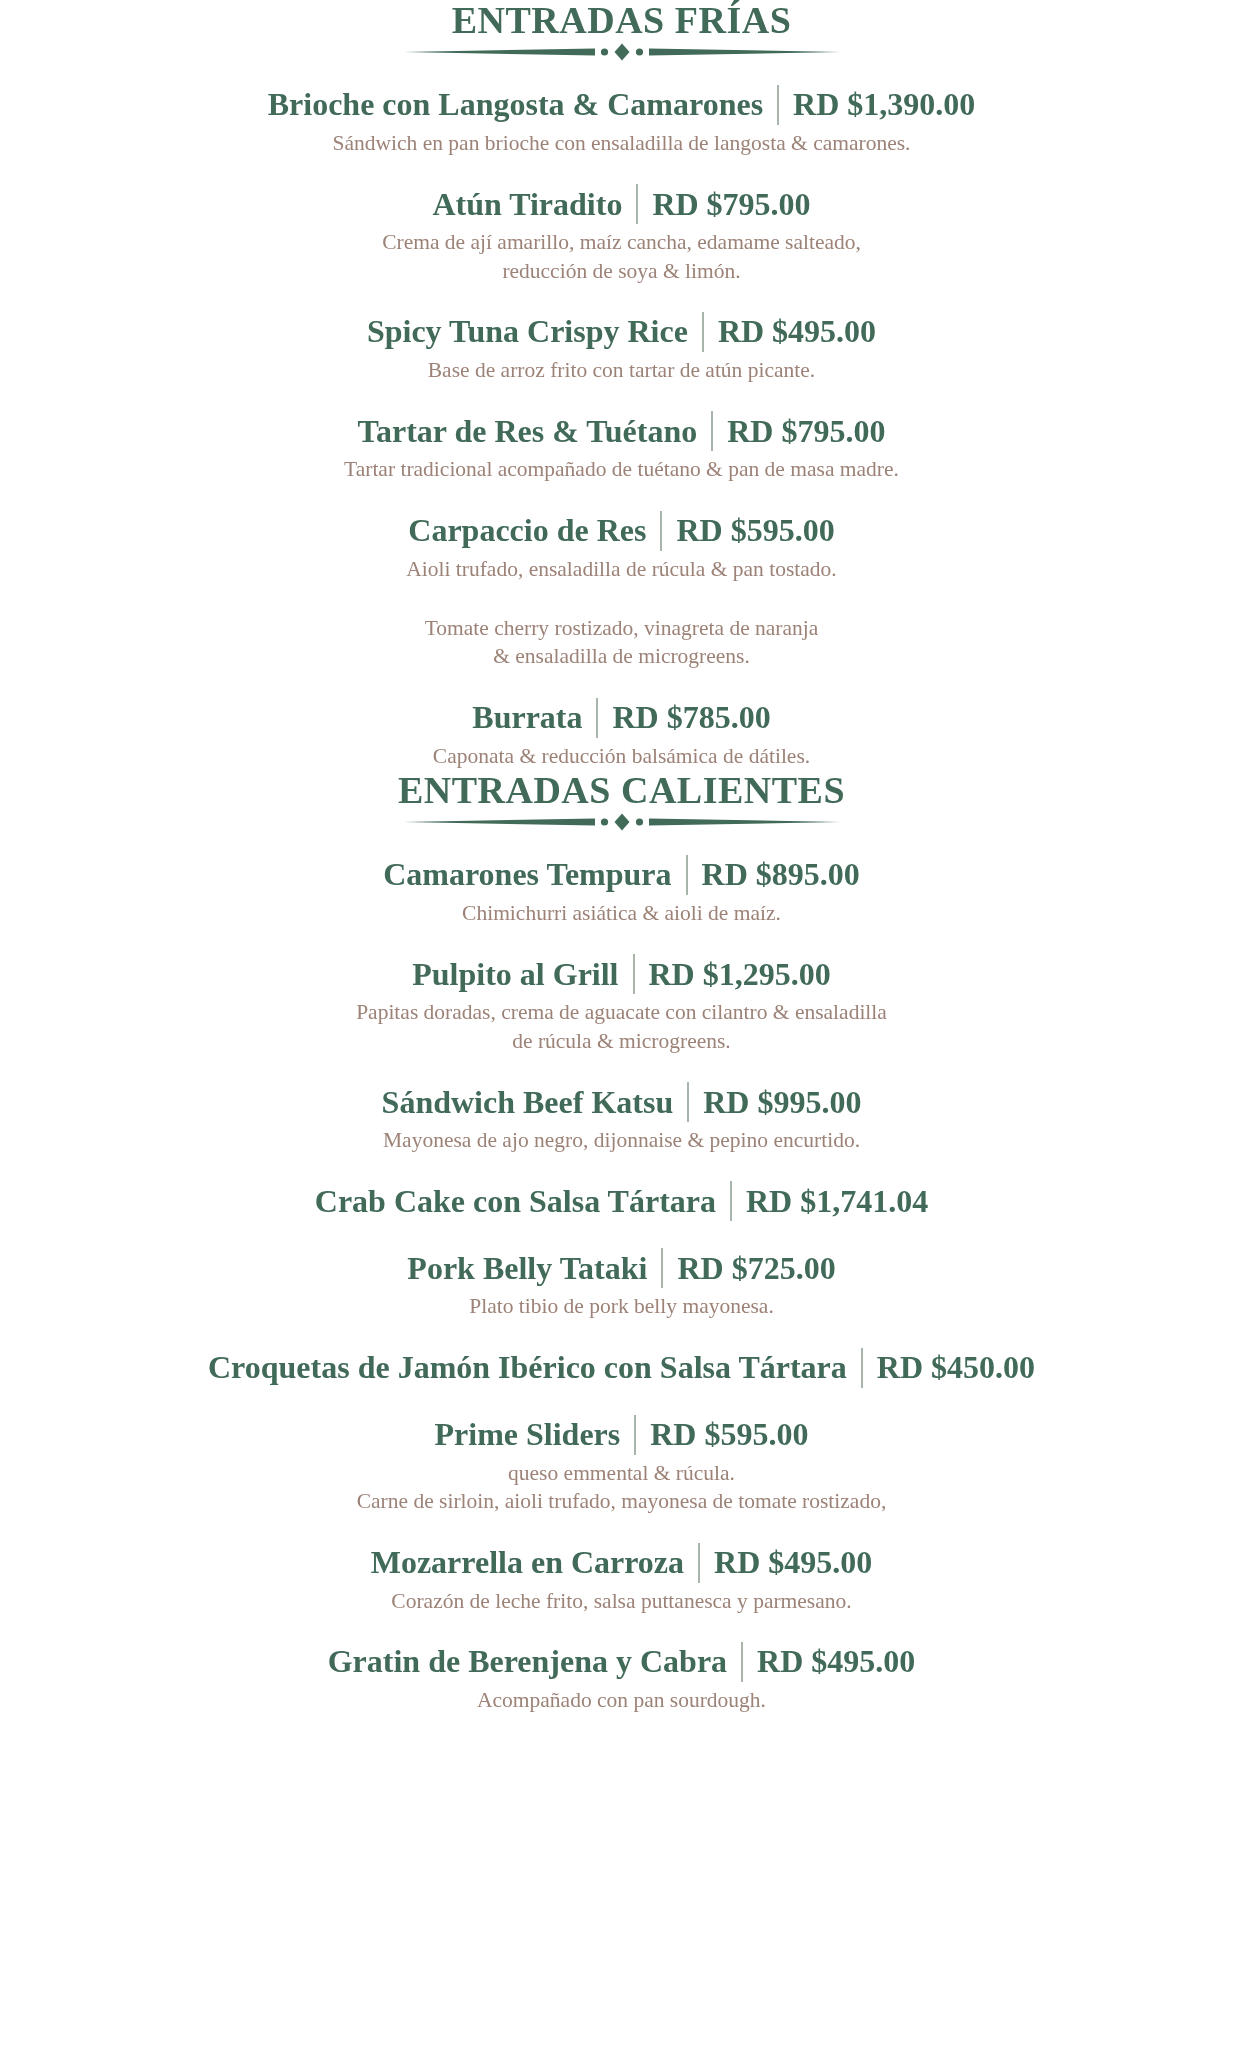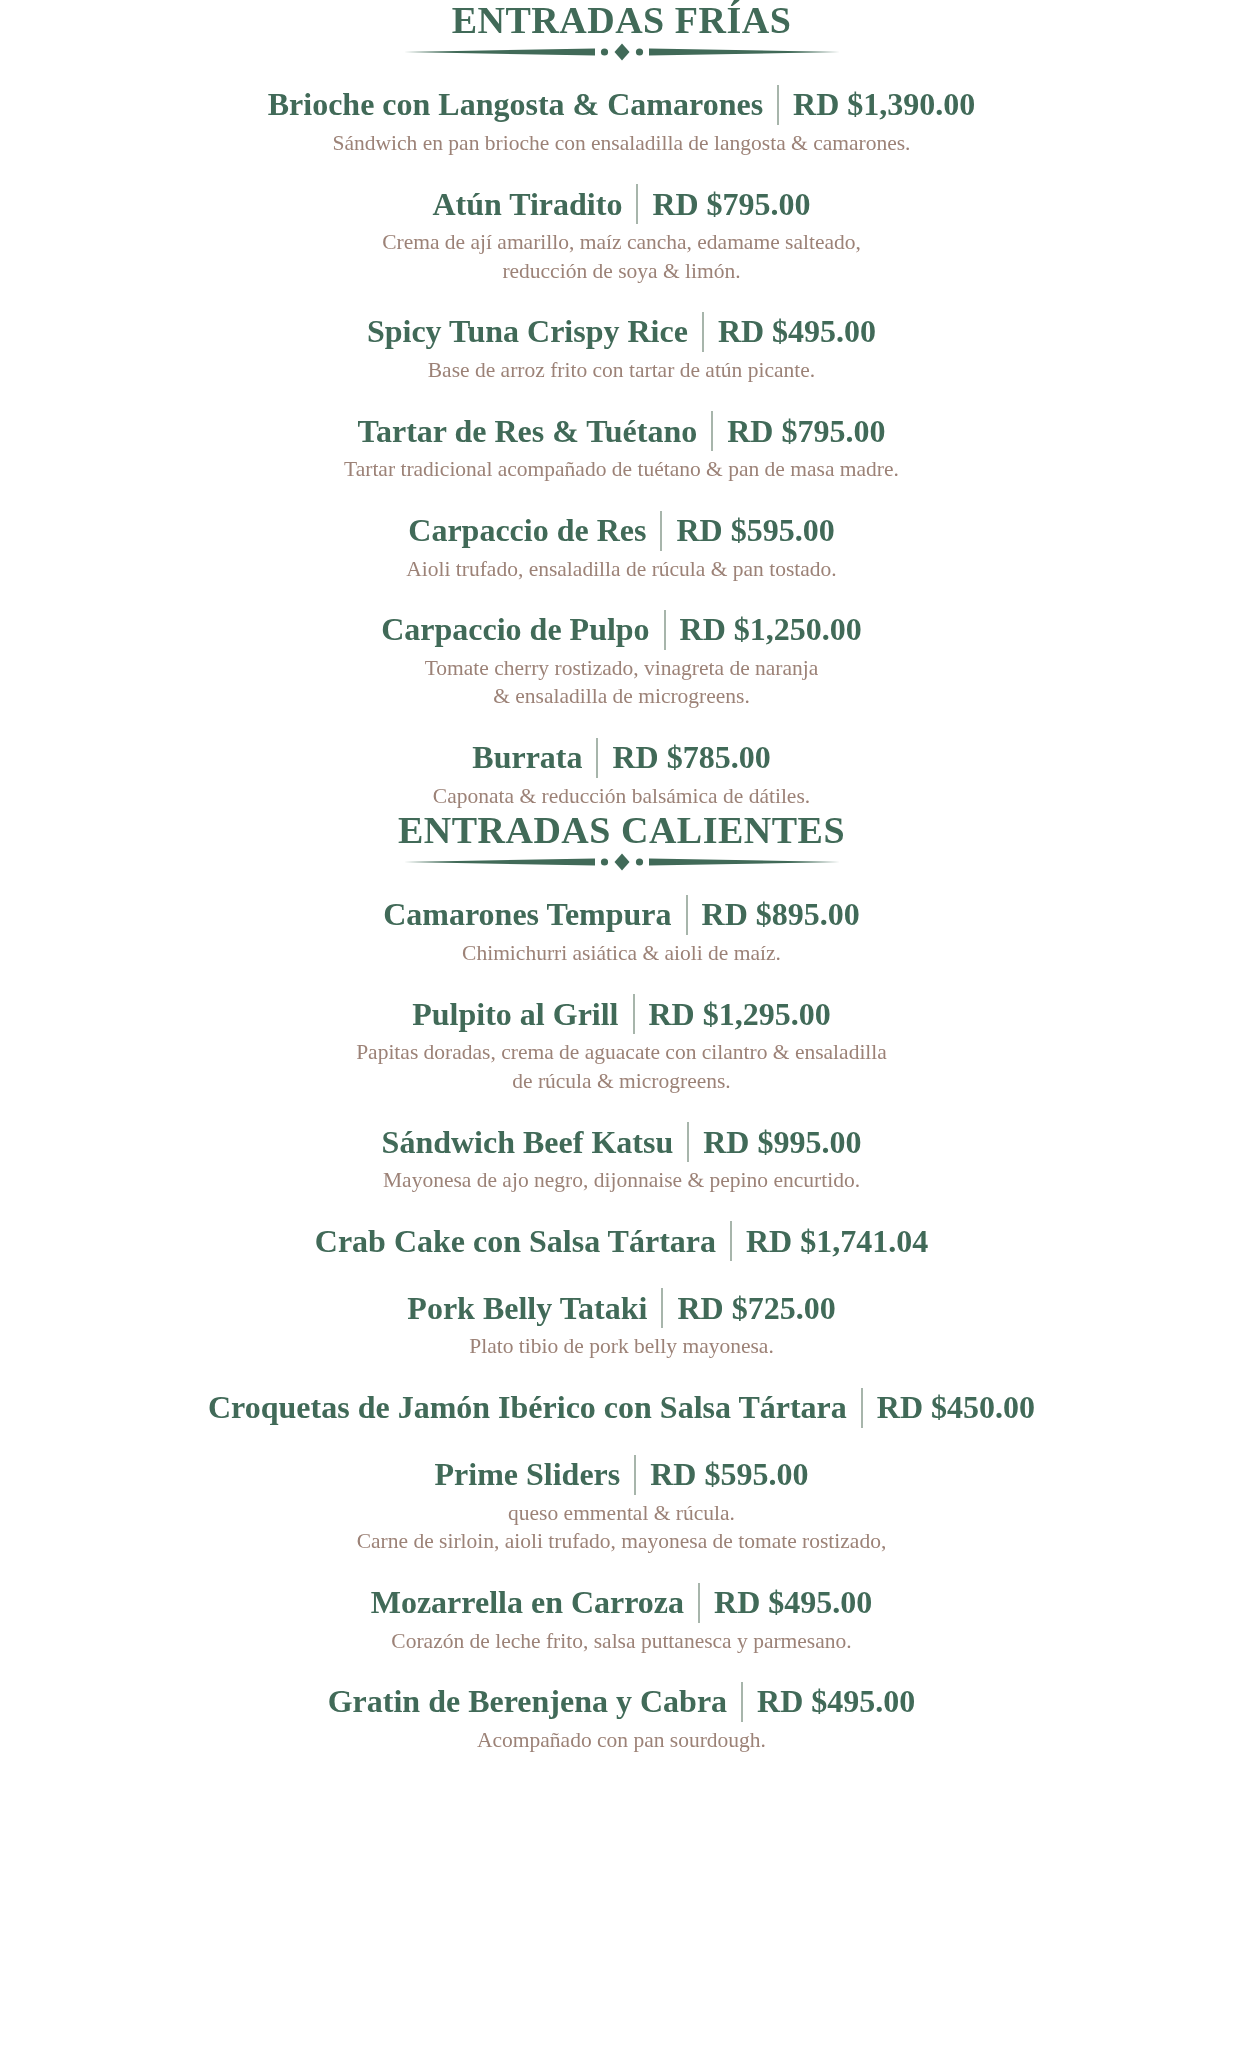--- a/index.html
+++ b/index.html
@@ -133,25 +133,20 @@
       <span class="item-name">Carpaccio de Res</span>
       <span class="price-sep"></span>
       <span class="item-price">RD $595.00</span>
     </div>
     <div class="item-desc">
                 <div class="desc-line">Aioli trufado, ensaladilla de rúcula &amp; pan tostado.</div>
               </div>
   </div>
 
   <div class="menu-item">
-    <div class="item-title">
-      <span class="item-name">Carpaccio de Pulpo</span>
-      <span class="price-sep"></span>
-      <span class="item-price">RD $1,250.00</span>
-    </div>
     <div class="item-desc">
                 <div class="desc-line">Tomate cherry rostizado, vinagreta de naranja</div>
                 <div class="desc-line">&amp; ensaladilla de microgreens.</div>
               </div>
   </div>
 
   <div class="menu-item">
     <div class="item-title">
       <span class="item-name">Burrata</span>
       <span class="price-sep"></span>

